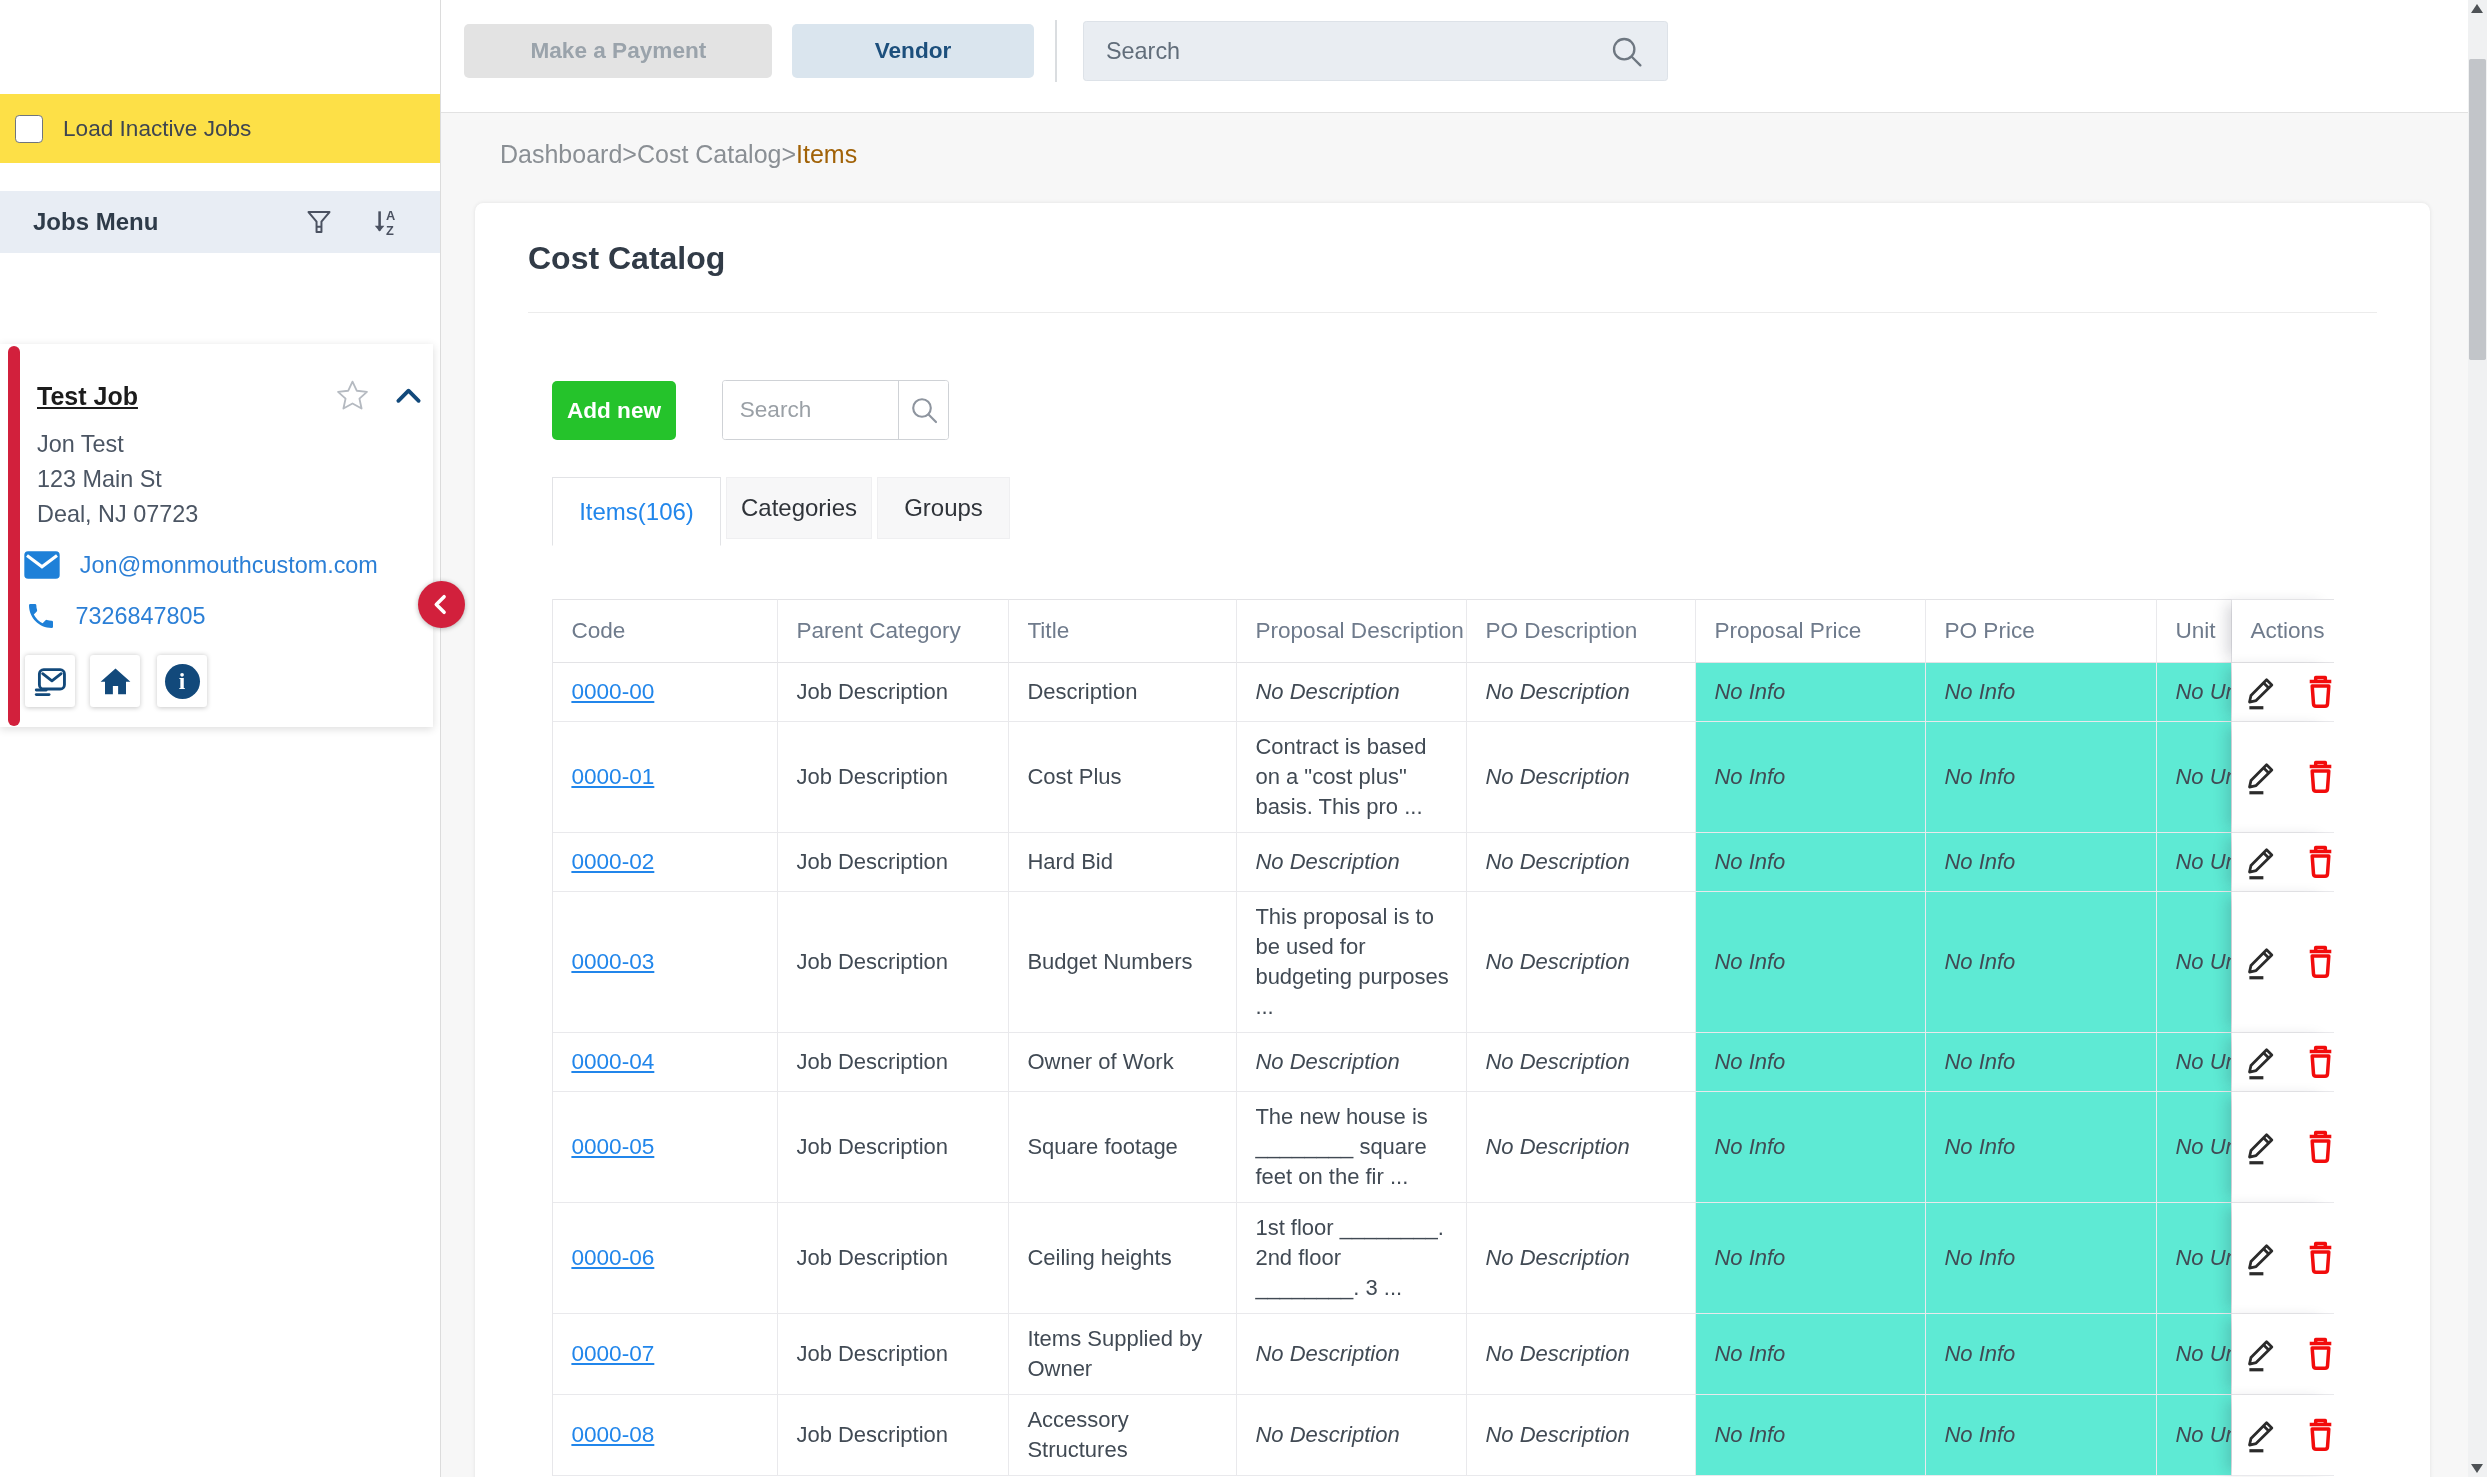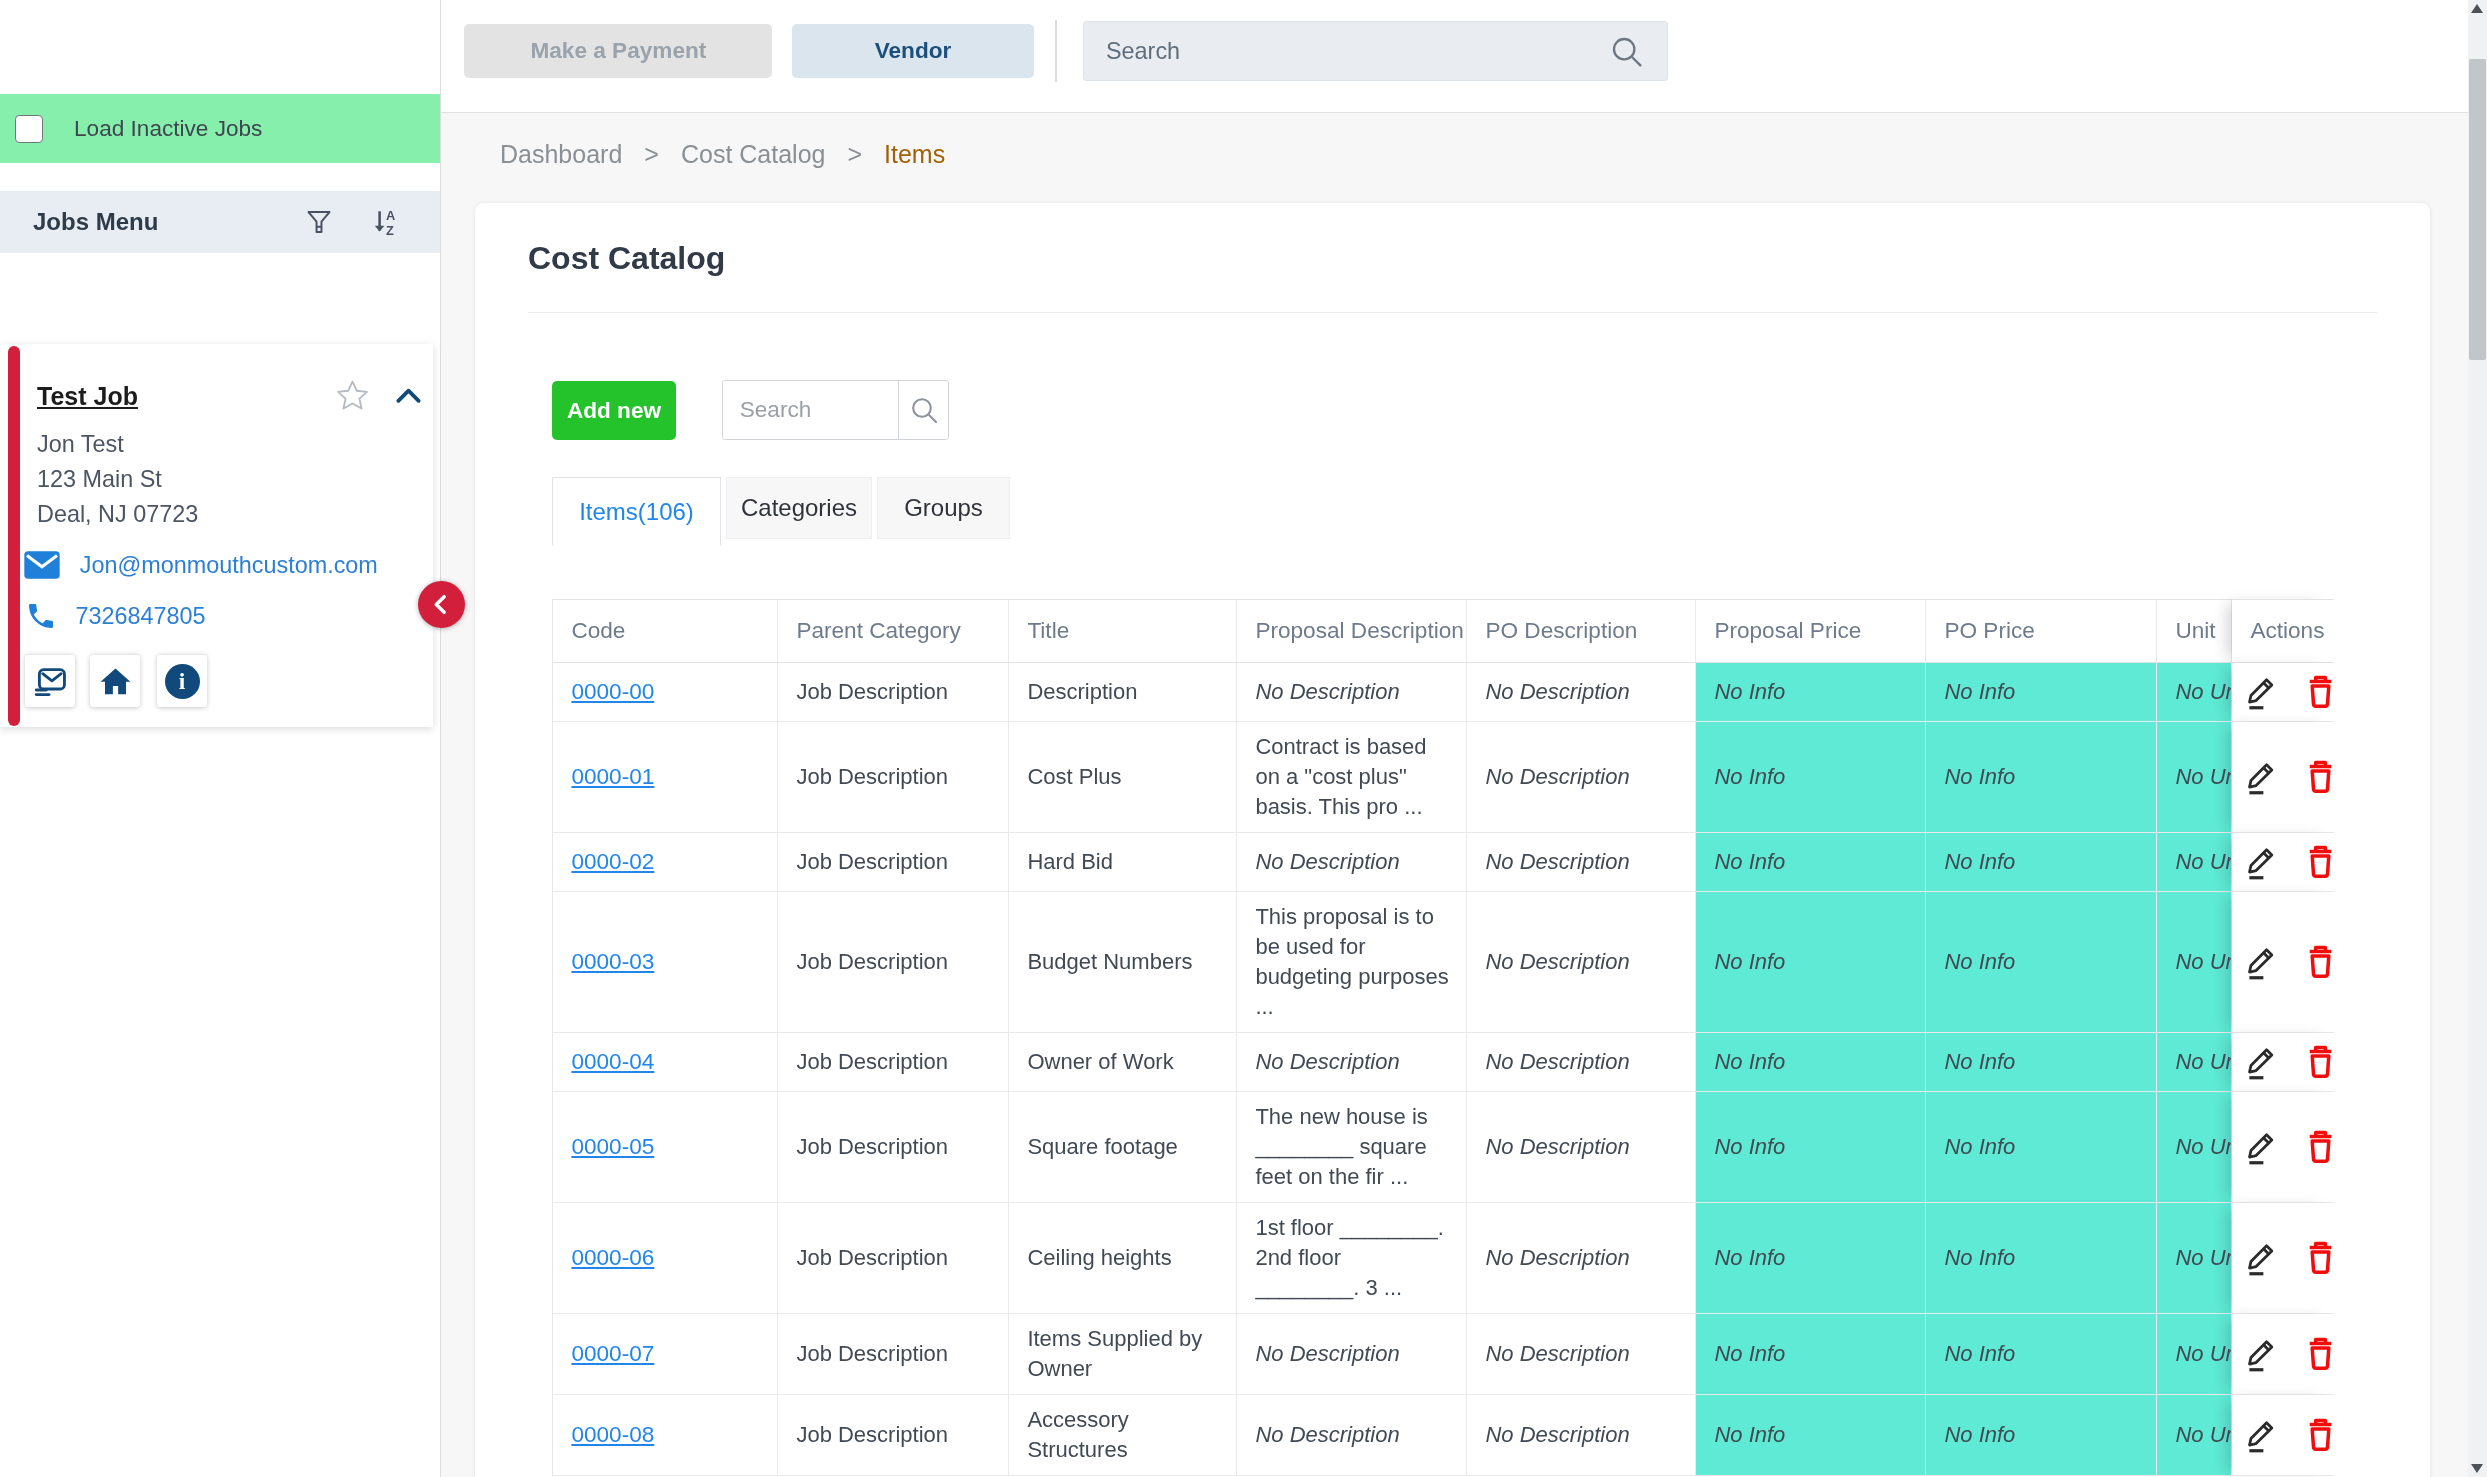--- a/index.html
+++ b/index.html
@@ -6,21 +6,21 @@
   html,body { width:2487px; height:1477px; overflow:hidden; }
   body { font-family:"Liberation Sans", sans-serif; background:#f7f7f7; position:relative; }
   .screen { position:absolute; left:0; top:0; width:2487px; height:1477px; overflow:hidden; }
 
   
   .sidebar { position:absolute; left:0; top:0; width:441px; height:100%; background:#fff; border-right:0.8px solid #dcdcdc; z-index:2; }
   .job-search { position:absolute; left:13.4px; top:25px; width:410px; height:62px; border:0.8px solid #c5c8cc; border-radius:3.3px; background:#fff; display:flex; align-items:center; }
   .job-search input { flex:1; border:none; outline:none; font-size:23.4px; padding-left:20px; color:#333; background:transparent; font-family:inherit; min-width:0; }
   .job-search input::placeholder { color:#5f6b7a; }
   .job-search .mag { margin-right:16.7px; color:#8e959f; flex:0 0 auto; }
-  .load-inactive { position:absolute; left:0; top:94px; width:100%; height:69px; background:#86efac; display:flex; align-items:center; gap:31px; padding-left:15px; }
+  .load-inactive { position:absolute; left:0; top:94px; width:100%; height:69px; background:#fde047; display:flex; align-items:center; gap:20px; padding-left:15px; }
   .checkbox { width:28px; height:28px; border:1.7px solid #6f757d; border-radius:4.2px; background:#fff; flex:0 0 auto; }
   .load-inactive .lbl { font-size:22.6px; color:#3f4650; }
   .jobs-menu { position:absolute; left:0; top:191px; width:100%; height:62px; background:#e8edf4; display:flex; align-items:center; padding:0 38px 0 33px; }
   .jobs-menu .jm-title { font-size:24px; font-weight:700; color:#2e3b49; flex:1; }
   .jobs-menu .jm-icons { display:flex; gap:37px; align-items:center; color:#4a5160; }
   .add-job { position:absolute; left:6.7px; top:266px; width:421px; height:59px; background:#12497b; border:none; border-radius:6.7px; color:#fff; font-size:23.4px; font-weight:700; font-family:inherit; display:flex; align-items:center; justify-content:center; gap:15px; cursor:pointer; }
   .add-job .plus { font-size:37px; font-weight:400; line-height:1; margin-top:-4.2px; }
   .job-card { position:absolute; left:0; top:344px; width:433px; height:383px; background:#fff; box-shadow:0 1.7px 8.4px rgba(0,0,0,0.14); }
   .red-bar { position:absolute; left:7.5px; top:1.7px; width:12.5px; height:380px; background:#d2203c; border-radius:6.7px; }
   .jc-title { position:absolute; left:37px; top:38px; font-size:25px; font-weight:700; color:#1c1c1c; text-decoration:underline; }
@@ -37,21 +37,21 @@
   .topbar { position:absolute; left:441px; top:0; width:2046px; height:113px; background:#fff; border-bottom:0.8px solid #e2e2e2; }
   .btn-payment { position:absolute; left:23.4px; top:24px; width:308px; height:54px; background:#e3e3e3; border:none; border-radius:5px; font-size:22.6px; font-weight:600; color:#9aa3ab; font-family:inherit; cursor:pointer; }
   .btn-vendor { position:absolute; left:351px; top:24px; width:242px; height:54px; background:#dae5ee; border:none; border-radius:5px; font-size:22.6px; font-weight:600; color:#1c4f7c; font-family:inherit; cursor:pointer; }
   .tb-divider { position:absolute; left:614px; top:20px; width:1.7px; height:62px; background:#dadde0; }
   .tb-search { position:absolute; left:642px; top:21px; width:585px; height:60px; background:#e9edf2; border:0.8px solid #dde2e8; border-radius:3.3px; display:flex; align-items:center; }
   .tb-search input { flex:1; border:none; outline:none; background:transparent; font-size:23.4px; padding-left:22px; color:#333; font-family:inherit; min-width:0; }
   .tb-search input::placeholder { color:#616d7a; }
   .tb-search .mag { margin-right:22px; color:#6e7781; flex:0 0 auto; }
 
   
-  .breadcrumb { position:absolute; left:500px; top:140px; display:flex; gap:22px; align-items:center; font-size:25px; }
+  .breadcrumb { position:absolute; left:500px; top:140px; display:flex; align-items:center; font-size:25px; }
   .crumb { color:#8a8f94; cursor:pointer; }
   .crumb-sep { color:#8a8f94; }
   .crumb.current { color:#a16207; }
 
   
   .card { position:absolute; left:475px; top:203px; width:1955px; height:1354px; background:#fff; border-radius:8.4px; box-shadow:0 0.8px 4.2px rgba(0,0,0,0.09); }
   .card-title { position:absolute; left:53px; top:37px; font-size:32px; font-weight:700; color:#313b47; }
   .card-divider { position:absolute; left:53px; top:109px; width:1849px; height:0.8px; background:#ececec; }
   .btn-addnew { position:absolute; left:77px; top:178px; width:124px; height:59px; background:#25c32b; border:none; border-radius:5px; color:#fff; font-size:22.6px; font-weight:700; font-family:inherit; cursor:pointer; }
   .card-search { position:absolute; left:247px; top:177px; width:227px; height:60px; border:0.8px solid #cfd2d6; border-radius:3.3px; display:flex; background:#fff; overflow:hidden; }

